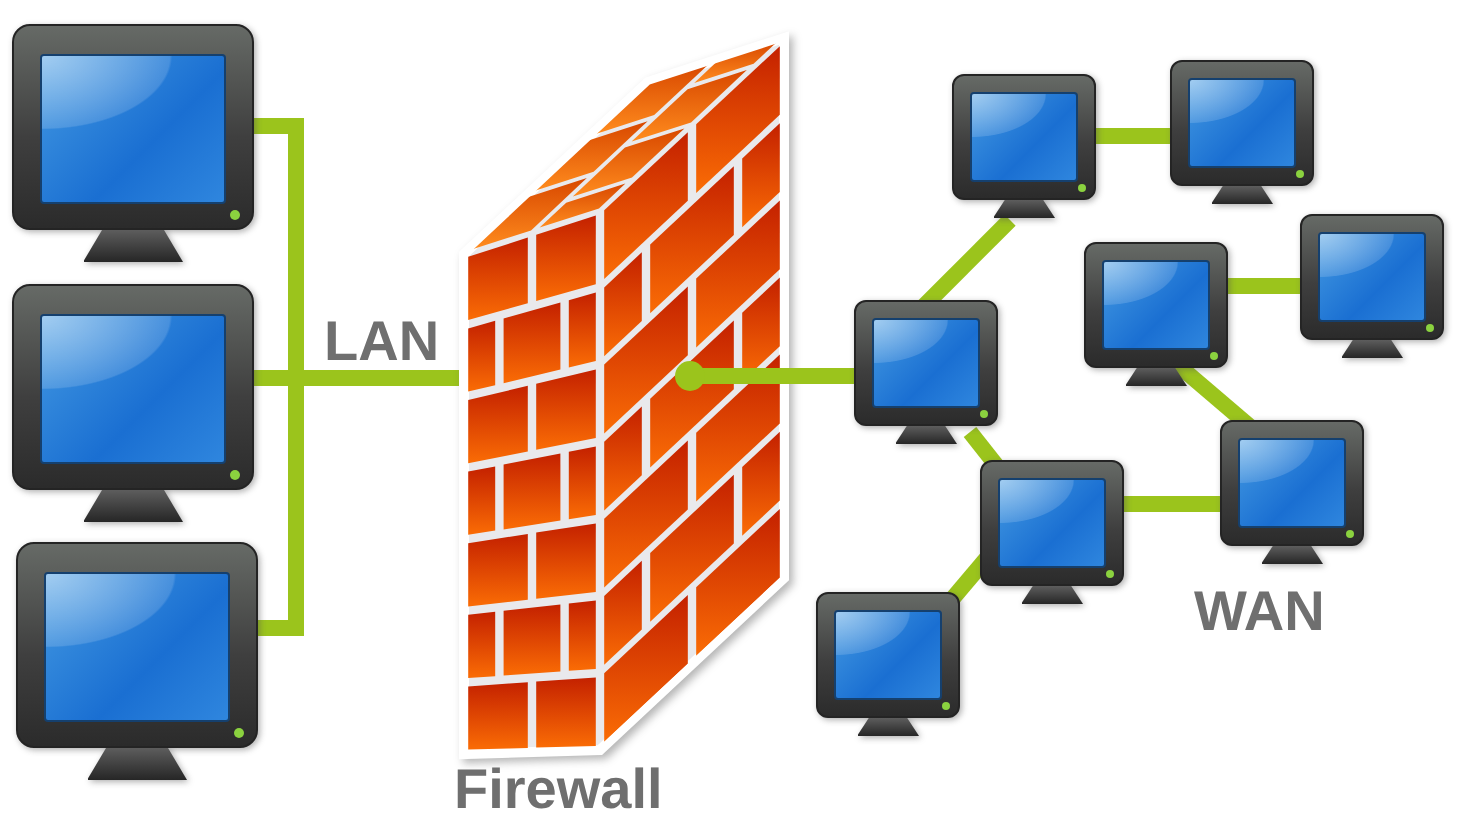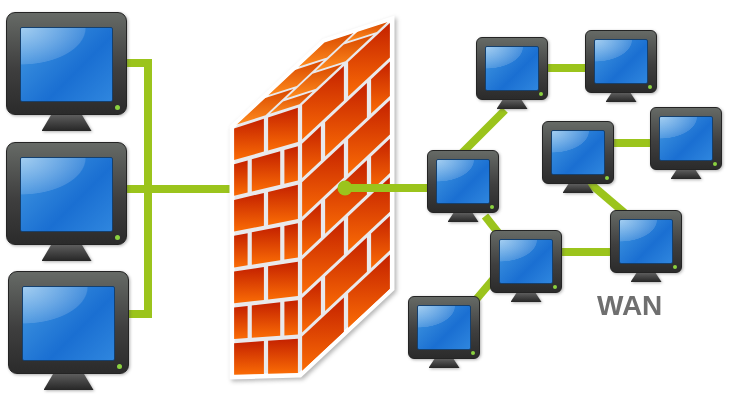--- a/index.html
+++ b/index.html
@@ -185,14 +185,16 @@
   </div>
       <div class="monitor small" style="left: 610px; top: 210px;">
     <div class="bezel">
       <div class="screen"></div>
       <div class="led"></div>
     </div>
     <div class="stand"></div>
   </div>
     </div>
 
+  <div class="net-label" id="lan-label" style="color: rgb(111, 111, 111);">LAN</div>
   <div class="net-label" id="wan-label" style="color: rgb(111, 111, 111);">WAN</div>
+  <div class="net-label" id="firewall-label" style="color: rgb(111, 111, 111);">Firewall</div>
 </div>
 
 </body></html>

